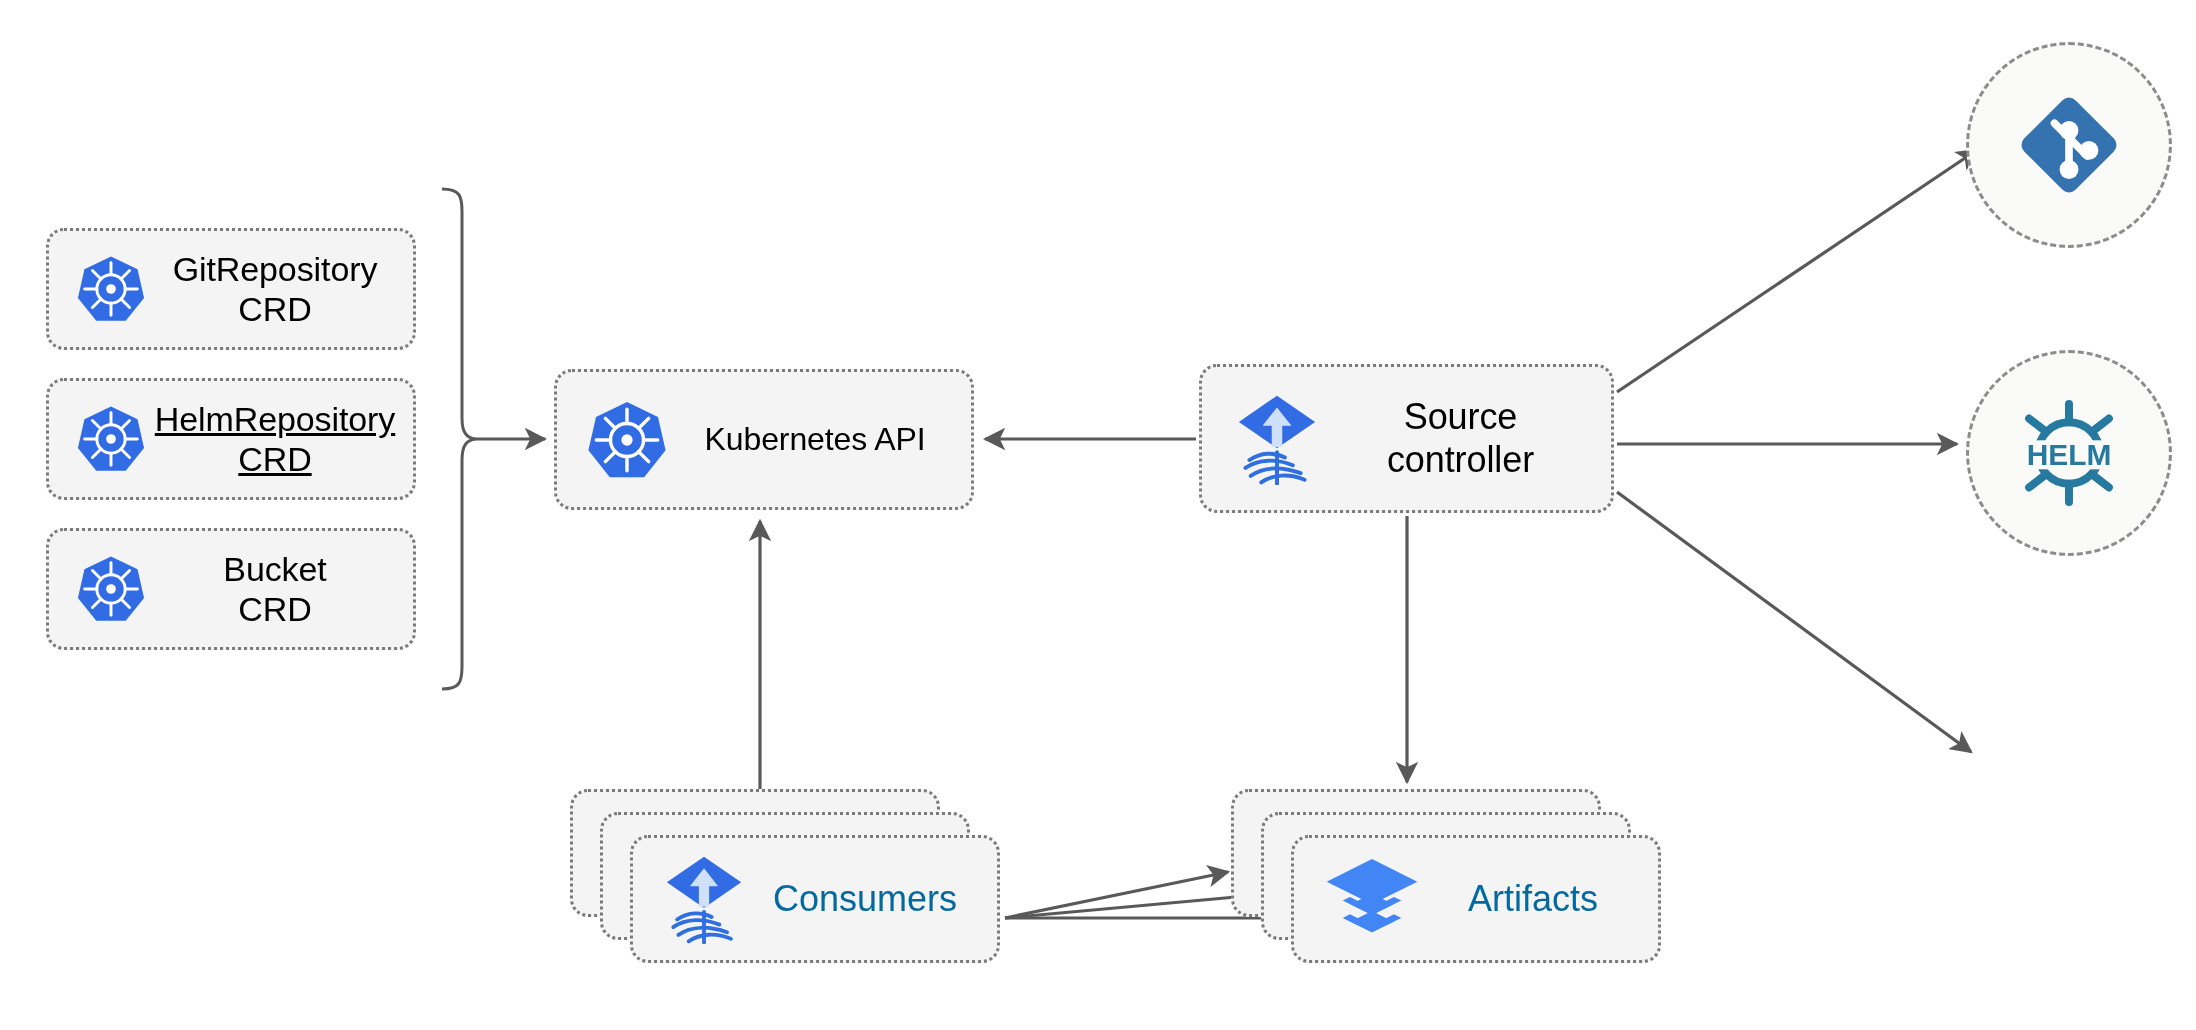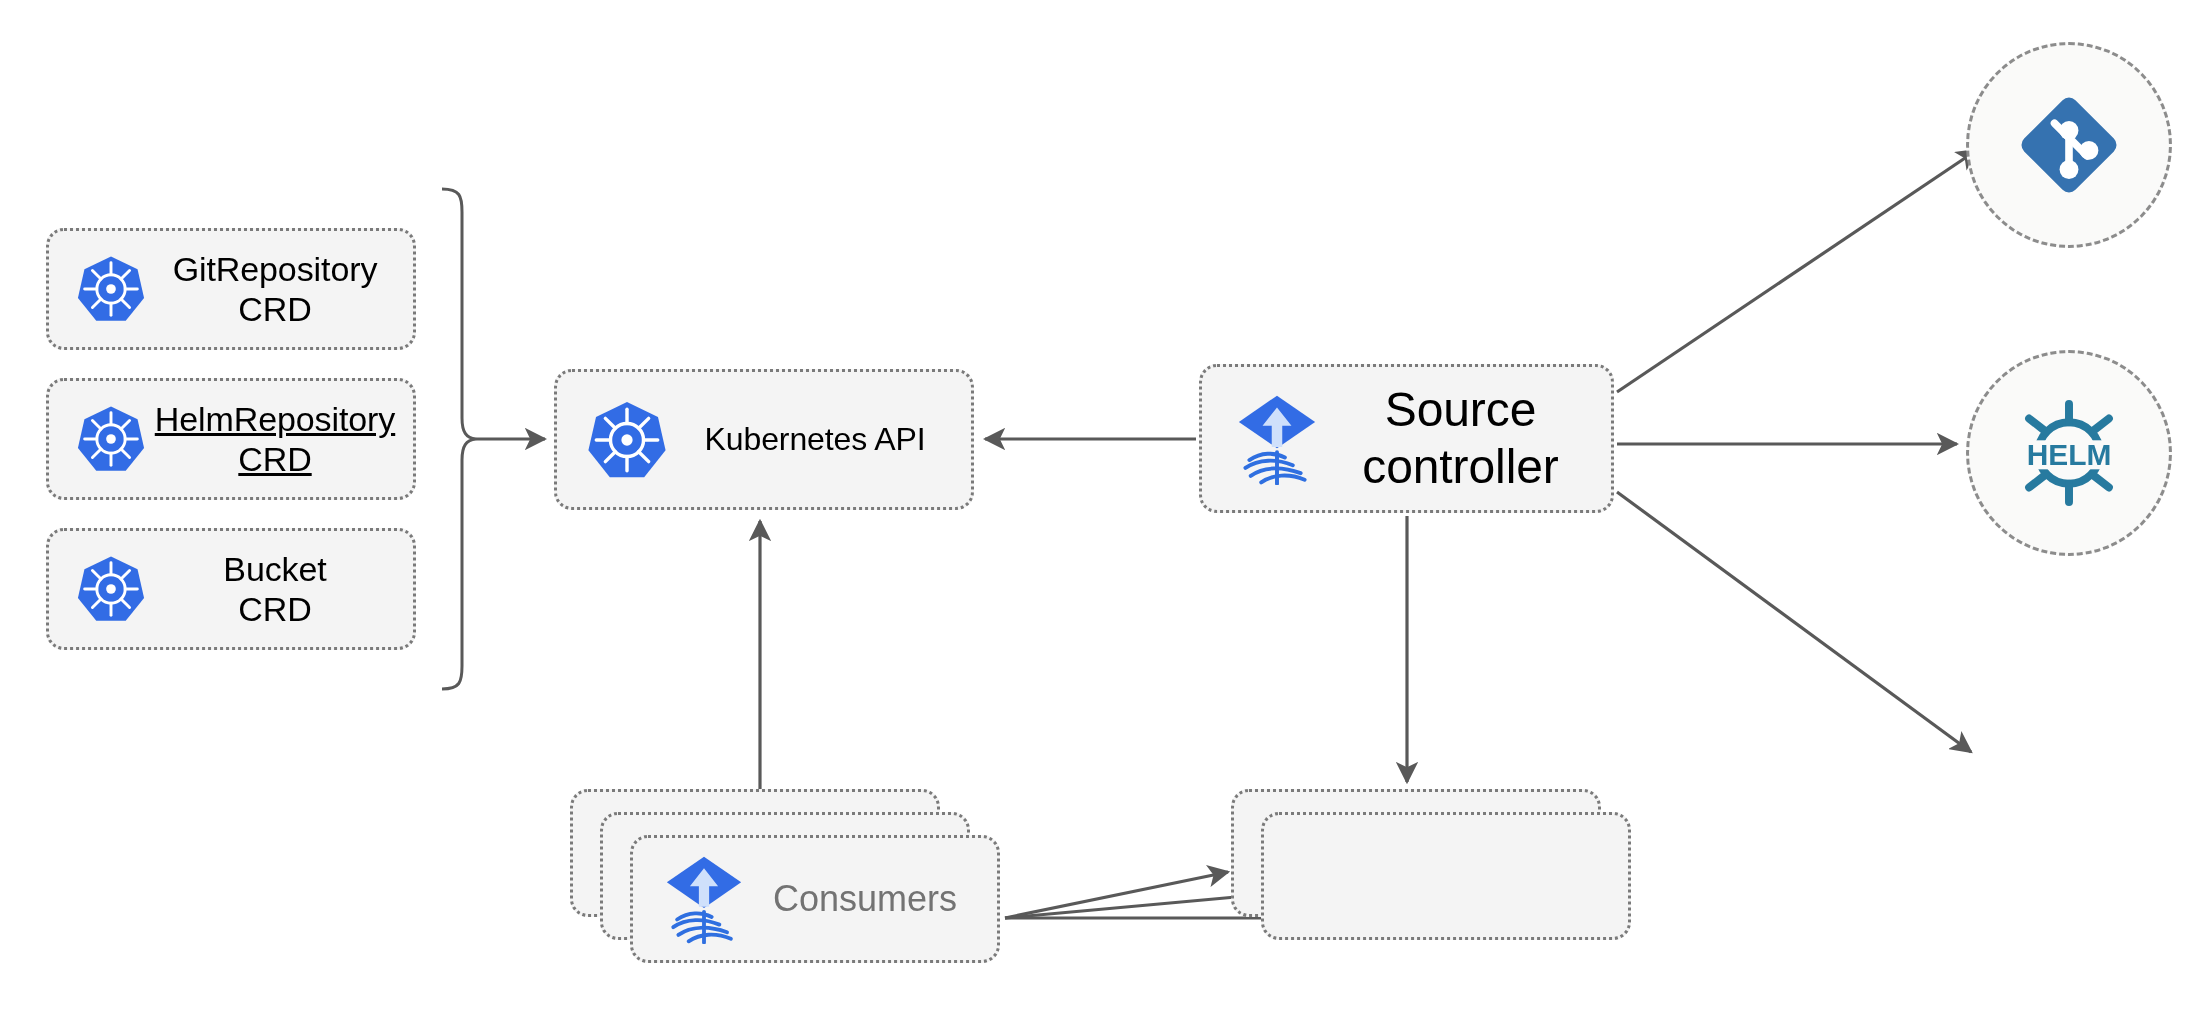--- a/index.html
+++ b/index.html
@@ -68,21 +68,21 @@
   }
   #node-k8s-api .ico { width: 84px; height: 84px; }
   #node-k8s-api .label { font-size: 32px; }
 
   
   #node-source-controller {
     left: 1199px; top: 364px; width: 415px; height: 149px;
     padding-left: 32px;
   }
   #node-source-controller .ico { width: 86px; height: 92px; }
-  #node-source-controller .label { font-size: 48px; }
+  #node-source-controller .label { font-size: 36px; }
 
   
   .stack { position: absolute; z-index: 5; }
   .stack .sheet {
     position: absolute;
     box-sizing: border-box;
     background: #f4f4f4;
     border: 3px dotted #7a7a7a;
     border-radius: 18px;
     width: 370px;
@@ -90,21 +90,21 @@
   }
   .stack .sheet.s1 { left: 0px;  top: 0px;  z-index: 1; }
   .stack .sheet.s2 { left: 30px; top: 23px; z-index: 2; }
   .stack .sheet.front {
     left: 60px; top: 46px; z-index: 3;
     display: flex; align-items: center; padding-left: 30px;
   }
   .stack .sheet.front .ico { flex: 0 0 auto; width: 82px; height: 90px;
     display:flex; align-items:center; justify-content:center; }
   .stack .sheet.front .label {
-    flex: 1; text-align: center; font-size: 36px; color: #737373; padding-right: 12px;
+    flex: 1; text-align: center; font-size: 36px; color: #0369a1; padding-right: 12px;
   }
   #stack-consumers { left: 570px; top: 789px; width: 440px; height: 180px; }
   #stack-artifacts { left: 1231px; top: 789px; width: 440px; height: 180px; }
   #stack-artifacts .sheet.front .ico { width: 96px; height: 86px; }
 
   
   .ext-circle {
     position: absolute;
     width: 200px; height: 200px;
     border-radius: 50%;
@@ -282,20 +282,32 @@
           </g>
         </svg>
       </span>
       <span class="label">Consumers</span>
     </div>
   </div>
 
   <div class="stack" id="stack-artifacts">
     <div class="sheet s1"></div>
     <div class="sheet s2"></div>
+    <div class="sheet front">
+      <span class="ico">
+        <svg viewBox="0 0 72 64" width="100%" height="100%" xmlns="http://www.w3.org/2000/svg">
+          <path d="M36 2 L70 19 L36 36 L2 19 Z" fill="#4285f4"></path>
+          <path d="M36 28 L52 36 L36 44 L20 36 Z" fill="#4285f4"></path>
+          <path d="M36 41 L52 49 L36 57 L20 49 Z" fill="#4285f4"></path>
+          <path d="M19.5 30.5 L36 38.7 L52.5 30.5 L58 33.2 L36 44 L14 33.2 Z" fill="#4285f4"></path>
+          <path d="M19.5 43.5 L36 51.7 L52.5 43.5 L58 46.2 L36 57 L14 46.2 Z" fill="#4285f4"></path>
+        </svg>
+      </span>
+      <span class="label">Artifacts</span>
+    </div>
   </div>
 
   <div class="ext-circle" id="ext-git">
     <span class="glyph">
       <svg viewBox="0 0 64 64" width="100%" height="100%" xmlns="http://www.w3.org/2000/svg">
         <rect x="12" y="12" width="40" height="40" rx="5" transform="rotate(45 32 32)" fill="#3572b0"></rect>
         <g fill="none" stroke="#ffffff" stroke-width="4.2" stroke-linecap="round">
           <path d="M24 20 L42 38"></path>
           <path d="M32 24 L32 46"></path>
         </g>

